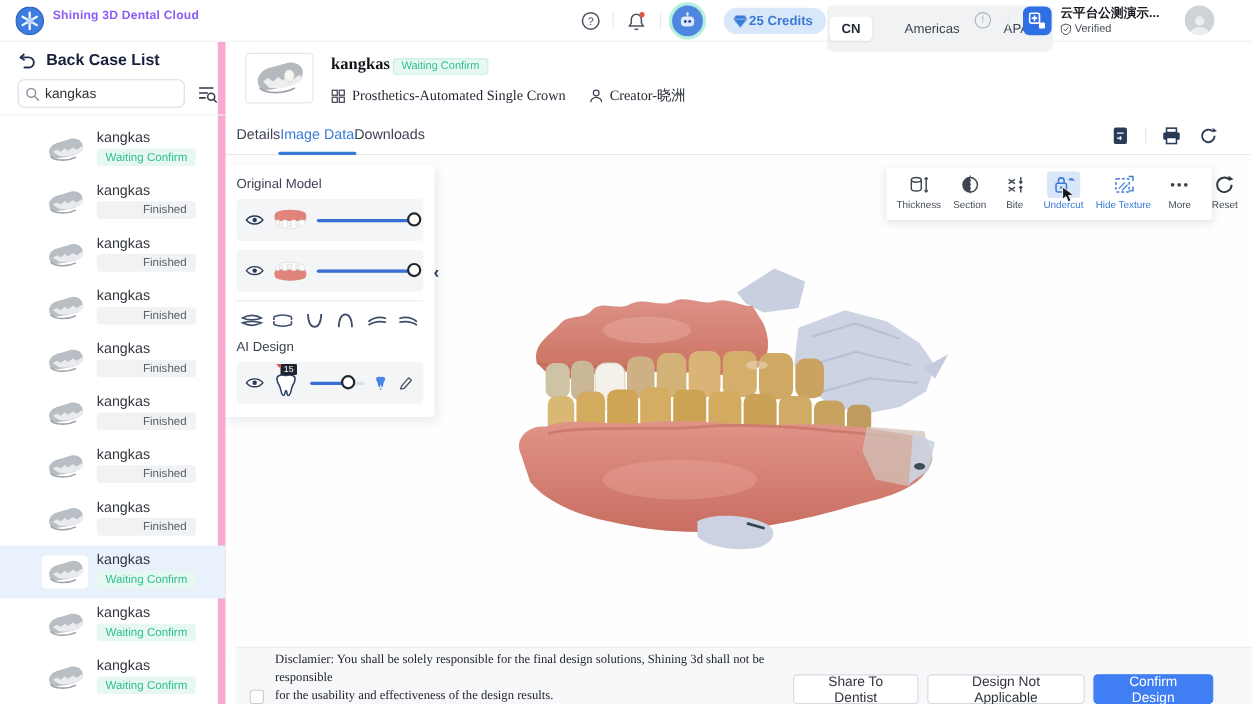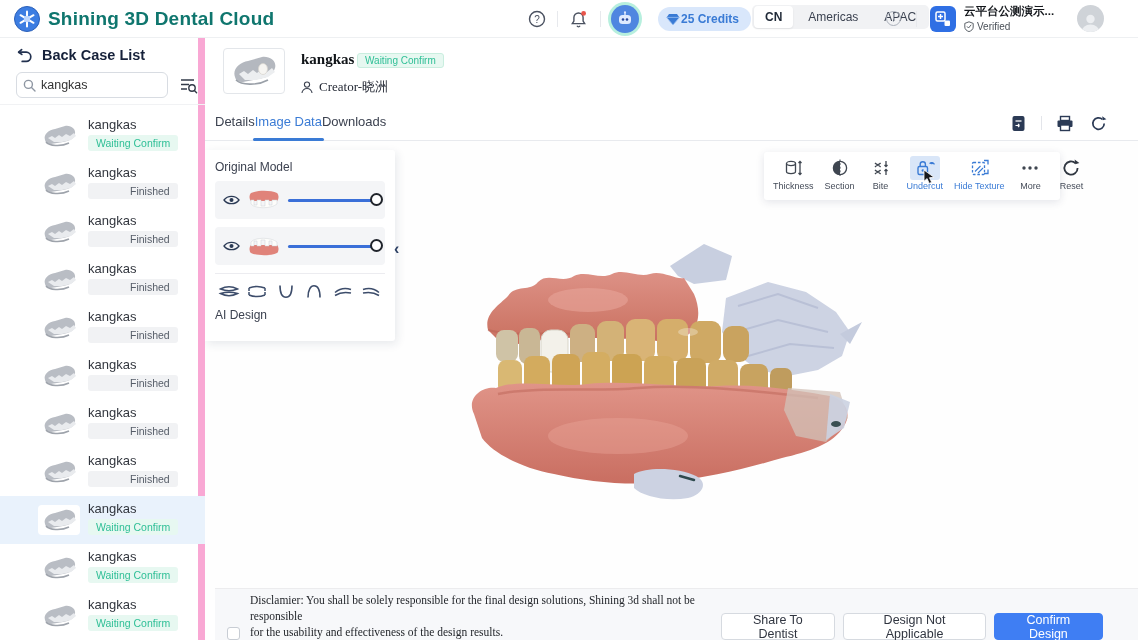--- a/index.html
+++ b/index.html
@@ -3,27 +3,27 @@
 <meta charset="utf-8">
 <style>
   * { margin:0; padding:0; box-sizing:border-box; }
   html,body { width:1138px; height:640px; }
   body { position:relative; overflow:hidden; background:#fff; font-family:"Liberation Sans", sans-serif; color:#2b3038; }
   .serif { font-family:"Liberation Serif", serif; }
 
   
   .header { position:absolute; left:0; top:0; width:1138px; height:38px; background:#fff; border-bottom:1px solid #eef0f2; z-index:30; }
   .logo { position:absolute; left:14px; top:6px; width:26px; height:26px; }
-  .app-title { position:absolute; left:48px; top:8px; font-size:19px; font-weight:bold; color:#0f766e; letter-spacing:.2px; }
+  .app-title { position:absolute; left:48px; top:8px; font-size:11px; font-weight:bold; color:#8b5cf6; letter-spacing:.2px; }
   .hdr-ic { position:absolute; top:9px; width:20px; height:20px; display:flex; align-items:center; justify-content:center; cursor:pointer; }
   .hdr-div { position:absolute; top:11px; width:1px; height:16px; background:#e7e9ed; }
   .assistant { position:absolute; left:611px; top:5px; width:28px; height:28px; border-radius:50%; background:#4f86e0; box-shadow:0 0 0 3px rgba(124,226,195,.55); display:flex; align-items:center; justify-content:center; cursor:pointer; }
   .credits { position:absolute; left:658px; top:7px; height:24px; padding:0 12px 0 8px; border-radius:12px; background:#d9e7fb; display:flex; align-items:center; gap:1px; cursor:pointer; }
   .credits span { font-size:12px; font-weight:bold; color:#3a7bd5; }
-  .regions { position:absolute; left:752px; top:5px; height:24px; background:#f1f2f4; border-radius:5px; display:flex; align-items:center; padding:2px; gap:4px; }
+  .regions { position:absolute; left:752px; top:5px; height:42px; background:#f1f2f4; border-radius:5px; display:flex; align-items:center; padding:2px; gap:18px; }
   .region-chip { font-size:12px; color:#3b4250; padding:4px 11px; border-radius:4px; cursor:pointer; white-space:nowrap; }
   .region-chip.sel { background:#fff; color:#1f2937; font-weight:bold; box-shadow:0 1px 2px rgba(0,0,0,.08); }
   .info-ic { position:absolute; left:886px; top:11px; width:15px; height:15px; border:1px solid #aab0ba; border-radius:50%; color:#aab0ba; font-size:10px; line-height:13px; text-align:center; cursor:pointer; }
   .clinic-ic { position:absolute; left:930px; top:6px; width:26px; height:26px; border-radius:6px; background:#2f6fe4; display:flex; align-items:center; justify-content:center; cursor:pointer; }
   .org { position:absolute; left:964px; top:4px; cursor:pointer; }
   .org-name { font-size:11.5px; font-weight:bold; color:#14171c; white-space:nowrap; }
   .org-verified { display:flex; align-items:center; gap:3px; font-size:10px; color:#4a5058; margin-top:2px; }
   .avatar { position:absolute; left:1077px; top:5px; width:27px; height:27px; border-radius:50%; background:#cfd3d8; overflow:hidden; cursor:pointer; display:flex; align-items:flex-end; justify-content:center; }
 
   
@@ -75,21 +75,21 @@
   .mp-div { height:1px; background:#ececf0; margin:2px 0 6px; }
   .views-row { display:flex; justify-content:space-between; padding:2px 2px 8px; }
   .view-btn { width:24px; height:18px; display:flex; align-items:center; justify-content:center; cursor:pointer; }
   .tooth-chip { position:relative; width:28px; height:30px; flex:none; }
   .tooth-badge { position:absolute; left:8px; top:-2px; background:#20242c; color:#fff; font-size:8px; line-height:10px; padding:0 3px; border-radius:1px; }
   .tooth-badge::before { content:""; position:absolute; left:-4px; top:0; border:2px solid transparent; border-right-color:#e05252; border-top-color:#e05252; }
   .mini-btn { width:16px; height:18px; display:flex; align-items:center; justify-content:center; cursor:pointer; flex:none; }
 
   .collapse { position:absolute; left:394px; top:238px; width:16px; height:22px; font-size:16px; font-weight:bold; color:#2b3f63; cursor:pointer; z-index:15; line-height:22px; }
 
-  .viewer-toolbar { position:absolute; left:764px; top:152px; width:296px; height:48px; background:#fff; box-shadow:0 2px 8px rgba(31,45,80,.12); border-radius:3px; display:flex; justify-content:space-between; padding:0 9px; z-index:15;gap:11px; }
+  .viewer-toolbar { position:absolute; left:806px; top:152px; width:296px; height:48px; background:#fff; box-shadow:0 2px 8px rgba(31,45,80,.12); border-radius:3px; display:flex; justify-content:space-between; padding:0 9px; z-index:15;gap:11px; }
   .tb-item { display:flex; flex-direction:column; align-items:center; justify-content:flex-start; padding-top:4px; cursor:pointer; }
   .tb-icon { position:relative; width:30px; height:24px; display:flex; align-items:center; justify-content:center; border-radius:3px; }
   .tb-icon.active-bg { background:#d9e6f8; }
   .tb-label { font-size:9px; color:#454c59; margin-top:1px; white-space:nowrap; }
   .tb-label.blue { color:#3a7bd5; }
   .cursor-ovl { position:absolute; left:13px; top:13px; z-index:2; }
 
   .model-3d { position:absolute; left:438px; top:236px; width:426px; height:266px; z-index:5; cursor:grab; }
 
   
@@ -372,20 +372,29 @@
         <path d="M8 25 C5 17 13 10 21 9 L35 5 C43 4 50 9 48 16 C46 23 39 26 31 27 L16 30 C11 30 9 29 8 25 Z" fill="#b4b8bf"></path>
         <path d="M12 22 l5 -3 l4 3 l5 -4 l4 3 l5 -4 l5 3 l5 -4 l3 4 l-7 5 l-12 3 l-11 0 Z" fill="#eceef0"></path>
         <ellipse cx="36" cy="17" rx="4.5" ry="5.5" fill="#f6f5f2" stroke="#d8d6cf" stroke-width=".8"></ellipse>
         <path d="M9 28 C14 33 30 34 41 28" fill="none" stroke="#9aa0a8" stroke-width="1.6"></path>
       </svg>
   </div>
   <div class="case-title serif">kangkas</div>
   <div class="case-badge">Waiting Confirm</div>
   <div class="case-meta serif">
     <div class="meta-item">
+      <svg width="13" height="13" viewBox="0 0 13 13">
+          <rect x="1" y="1" width="4.6" height="4.6" fill="none" stroke="#3c4250" stroke-width="1.1"></rect>
+          <rect x="7.4" y="1" width="4.6" height="4.6" fill="none" stroke="#3c4250" stroke-width="1.1"></rect>
+          <rect x="1" y="7.4" width="4.6" height="4.6" fill="none" stroke="#3c4250" stroke-width="1.1"></rect>
+          <rect x="7.4" y="7.4" width="4.6" height="4.6" fill="none" stroke="#3c4250" stroke-width="1.1"></rect>
+        </svg>
+      <span>Prosthetics-Automated Single Crown</span>
+    </div>
+    <div class="meta-item">
       <svg width="12" height="13" viewBox="0 0 12 13">
           <circle cx="6" cy="3.6" r="2.6" fill="none" stroke="#3c4250" stroke-width="1.1"></circle>
           <path d="M1 12 a5 4.5 0 0 1 10 0" fill="none" stroke="#3c4250" stroke-width="1.1"></path>
         </svg>
       <span>Creator-晓洲</span>
     </div>
   </div>
 </div>
 
 <div class="tabbar">
@@ -490,20 +499,48 @@
     <div class="view-btn">
         <svg width="22" height="15" viewBox="0 0 22 15">
           <path d="M19 8.5 Q12 2.5 3 5.5" fill="none" stroke="#3d4d6b" stroke-width="1.5"></path>
           <path d="M19 11.5 Q12 7 3 9" fill="none" stroke="#3d4d6b" stroke-width="1.5"></path>
         </svg>
       </div>
   </div>
 
   <div class="mp-label">AI Design</div>
 
+  <div class="opt-row" style="margin-bottom:0;">
+    <svg width="17" height="12" viewBox="0 0 17 12">
+        <path d="M1 6 C4.5 1.2 12.5 1.2 16 6 C12.5 10.8 4.5 10.8 1 6 Z" fill="none" stroke="#2b3a55" stroke-width="1.3"></path>
+        <circle cx="8.5" cy="6" r="2" fill="#2b3a55"></circle>
+      </svg>
+    <div class="tooth-chip">
+      <svg width="26" height="26" viewBox="0 0 26 26" style="position:absolute;left:0;top:4px;">
+          <path d="M5 9 C3.5 4 9 3 13 4.5 C17 3 22.5 4 21 9 C20.3 12 18.6 13.5 18 16.5 C17.4 20 16.5 22.5 15 22.5 C13.6 22.5 14.2 18 13 18 C11.8 18 12.4 22.5 11 22.5 C9.5 22.5 8.6 20 8 16.5 C7.4 13.5 5.7 12 5 9 Z" fill="#fff" stroke="#2b3f63" stroke-width="1.4"></path>
+        </svg>
+      <span class="tooth-badge">15</span>
+    </div>
+    <div class="slider">
+      <div class="track"></div>
+        <div class="fill" style="width: 72%;"></div>
+        <div class="knob" style="left: calc(72% - 7px);"></div>
+    </div>
+    <div class="mini-btn">
+      <svg width="12" height="14" viewBox="0 0 12 14">
+          <path d="M2 4 C1.3 1.6 4 1 6 1.8 C8 1 10.7 1.6 10 4 C9.6 5.6 8.8 6.3 8.5 8 C8.2 9.8 7.8 11 7 11 C6.3 11 6.6 8.7 6 8.7 C5.4 8.7 5.7 11 5 11 C4.2 11 3.8 9.8 3.5 8 C3.2 6.3 2.4 5.6 2 4 Z" fill="#4a86e8"></path>
+          <circle cx="6" cy="12.6" r="1.1" fill="#9dbdf2"></circle>
+        </svg>
+    </div>
+    <div class="mini-btn">
+      <svg width="14" height="14" viewBox="0 0 14 14">
+          <path d="M3 10 L9.5 2.5 L12 4.7 L5.5 12 L2.2 12.6 Z" fill="none" stroke="#4a5262" stroke-width="1.2" stroke-linejoin="round"></path>
+        </svg>
+    </div>
+  </div>
 </div>
 
 <div class="collapse">‹</div>
 
 <div class="viewer-toolbar">
   <div class="tb-item">
     <div class="tb-icon">
         <svg width="21" height="20" viewBox="0 0 21 20">
           <ellipse cx="8" cy="5.5" rx="4.5" ry="2.1" fill="none" stroke="#3f4650" stroke-width="1.3"></ellipse>
           <path d="M3.5 5.5 V13.5 a4.5 2.1 0 0 0 9 0 V5.5" fill="none" stroke="#3f4650" stroke-width="1.3"></path>

